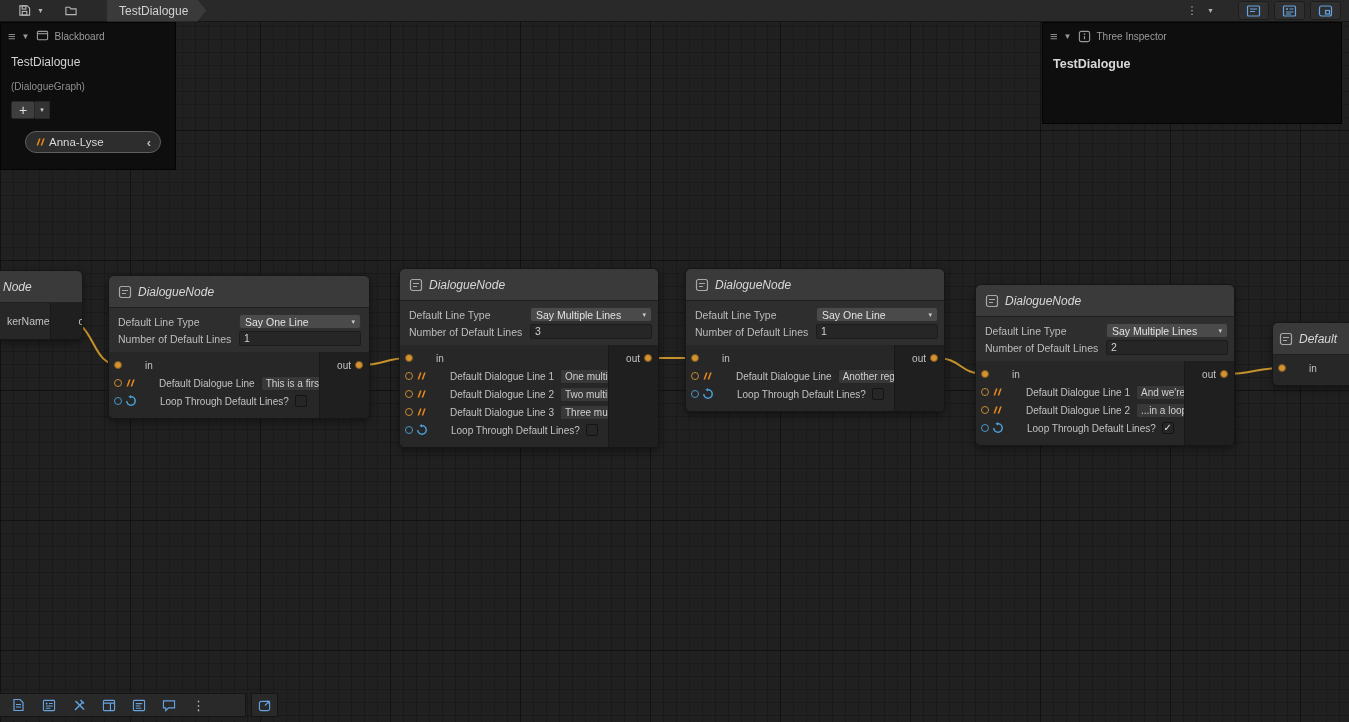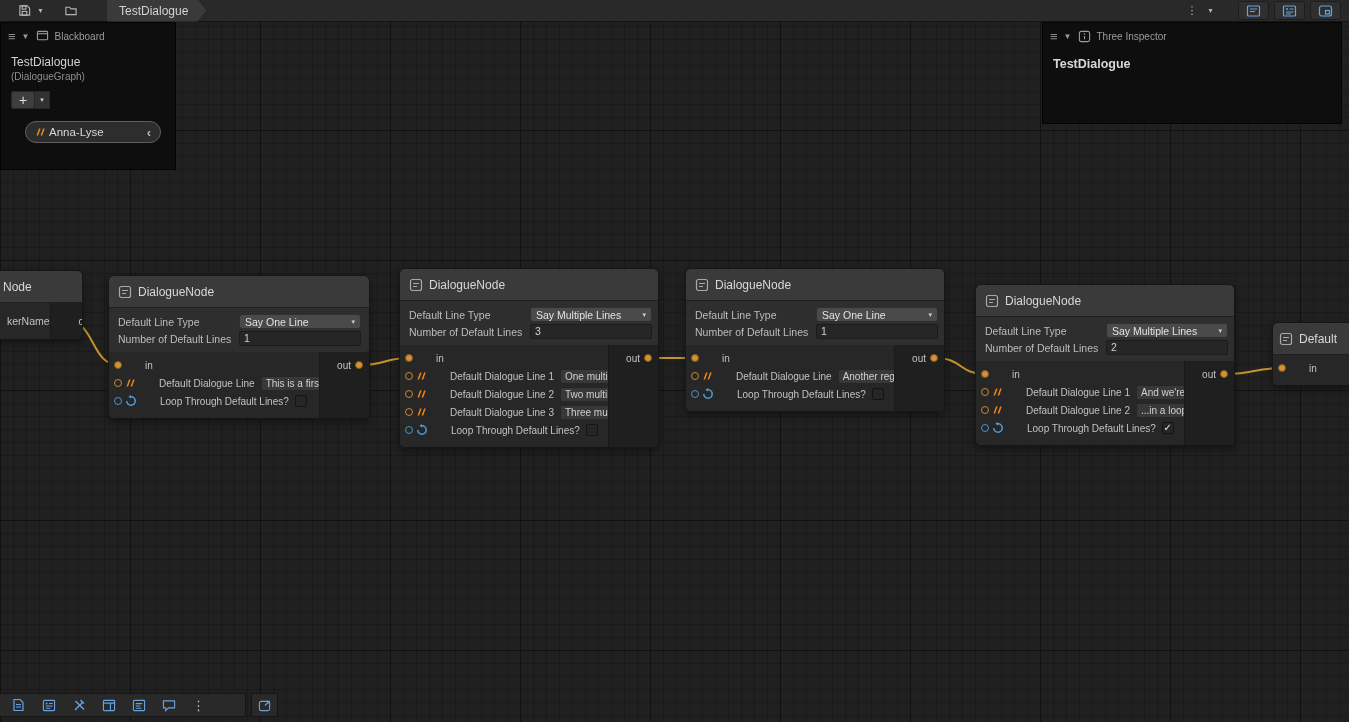--- a/index.html
+++ b/index.html
@@ -70,21 +70,21 @@
 
   
   .panel { position:absolute; background:#0e0e0e; border:1px solid #040404; z-index:5; }
   .panel-header { display:flex; align-items:center; gap:6px; height:26px; padding:0 7px; }
   .drag-handle { color:#8a8a8a; font-size:13px; line-height:1; }
   .collapse-caret { color:#9a9a9a; font-size:8px; }
   .panel-title { color:#9c9c9c; font-size:10px; }
   .blackboard { left:0; top:22px; width:176px; height:148px; }
   .bb-content { padding:6px 10px 0; }
   .bb-title { font-size:12px; color:#d2d2d2; }
-  .bb-sub { font-size:10px; color:#8f8f8f; margin-top:2px; }
+  .bb-sub { font-size:10px; color:#8f8f8f; margin-top:12px; }
   .bb-actions { margin-top:9px; display:flex; align-items:center; }
   .add-btn {
     width:24px; height:18px; background:#3e3e3e; border:1px solid #272727; border-radius:2px;
     color:#dedede; font-size:14px; line-height:14px; text-align:center; cursor:default;
   }
   .add-caret {
     width:15px; height:18px; background:#323232; border:1px solid #272727; border-left:none;
     color:#cccccc; font-size:7px; cursor:default;
   }
   .bb-field {
@@ -99,21 +99,21 @@
   .gi-title { font-size:12.5px; font-weight:bold; color:#d8d8d8; }
 
   
   .node {
     position:absolute; background:#2e2e2e; border:1px solid #161616; border-radius:6px;
     overflow:hidden; z-index:2; box-shadow:0 3px 7px rgba(0,0,0,.4);
   }
   .node-title {
     display:flex; align-items:center; gap:6px; height:32px; padding:0 9px;
     background:#3a3a3a; border-bottom:1px solid #202020;
-    font-size:12px; color:#d8d8d8; white-space:nowrap;
+    font-size:12px; color:#d8d8d8; white-space:nowrap;font-style:italic;
   }
   .node-props { padding:5px; display:flex; flex-direction:column; }
   .prop-row { display:flex; align-items:center; height:17px; }
   .prop-label { width:125px; padding-left:4px; font-size:10.5px; color:#bdbdbd; white-space:nowrap; }
   .dropdown {
     width:122px; height:15px; background:#4a4a4a; border:1px solid #303030; border-radius:3px;
     display:flex; align-items:center; justify-content:space-between; padding:0 5px;
     font-size:10.5px; color:#e2e2e2; white-space:nowrap; overflow:hidden;
   }
   .dd-caret { font-size:7px; color:#cccccc; }

